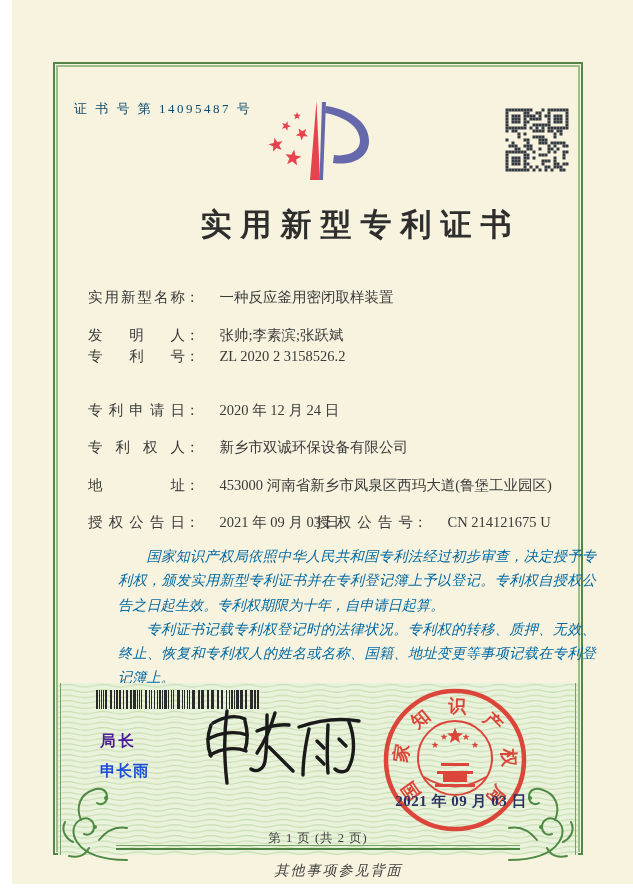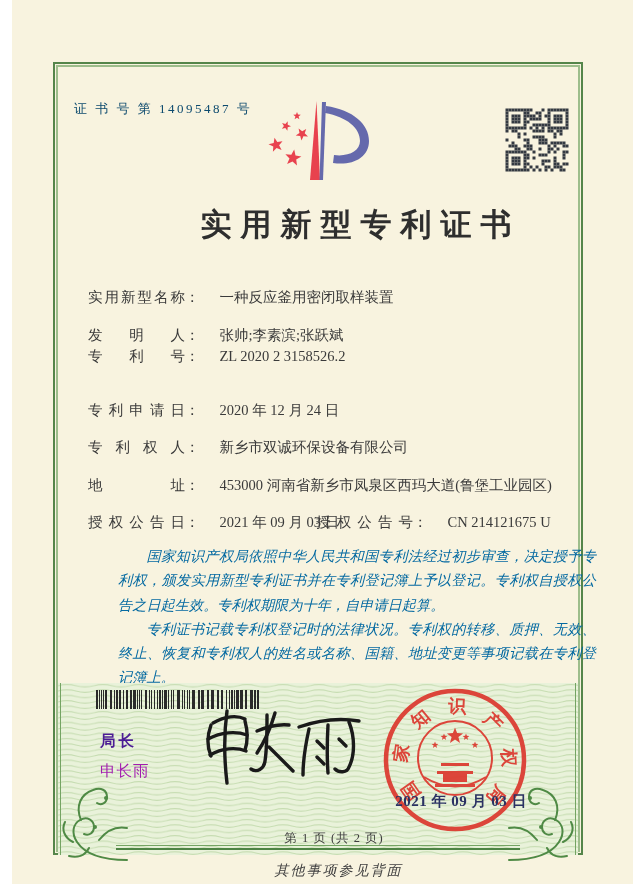--- a/index.html
+++ b/index.html
@@ -30,26 +30,26 @@
   .panel .waves{position:absolute;left:0;top:0;}
   .panel-line-v{position:absolute;top:0;bottom:0;width:1px;background:#74a463;}
   .ornate-line{position:absolute;left:58px;right:58px;bottom:4px;height:6px;}
   .ornate-line .l1{height:1px;background:#74a463;margin-bottom:2px;}
   .ornate-line .l2{height:2px;background:#4e8444;}
   .flourish{position:absolute;bottom:-10px;}
   .flourish.left{left:-7px;}
   .flourish.right{right:-7px;transform:scaleX(-1);}
   .barcode{position:absolute;left:38px;top:7px;}
   .duty{position:absolute;left:42px;top:48px;font-size:15.5px;font-weight:700;letter-spacing:3px;color:#4c1d95;}
-  .duty-name{position:absolute;left:42px;top:78px;font-size:15.5px;font-weight:400;letter-spacing:1px;color:#a21caf;}
+  .duty-name{position:absolute;left:42px;top:78px;font-size:15.5px;font-weight:700;letter-spacing:1px;color:#1d4ed8;}
   .signature{position:absolute;left:133px;top:20px;}
   .seal{position:absolute;left:322px;top:2px;opacity:.93;}
   .seal-date{position:absolute;left:312px;top:109px;width:182px;text-align:center;
              font-size:15px;font-weight:600;color:#2b3263;letter-spacing:.5px;z-index:3;}
-  .page-info{position:absolute;left:16px;top:147px;width:100%;text-align:center;font-size:12.5px;color:#3d3d3d;letter-spacing:1px;}
+  .page-info{position:absolute;left:0;top:147px;width:100%;text-align:center;font-size:12.5px;color:#3d3d3d;letter-spacing:1px;}
   .back-note{position:absolute;left:16px;top:862px;width:621px;text-align:center;
              font-size:14px;font-style:italic;color:#404040;letter-spacing:2px;}
 </style>
 </head>
 <body>
 
 <div class="stage">
   <div class="paper">
 
     <div class="frame">

